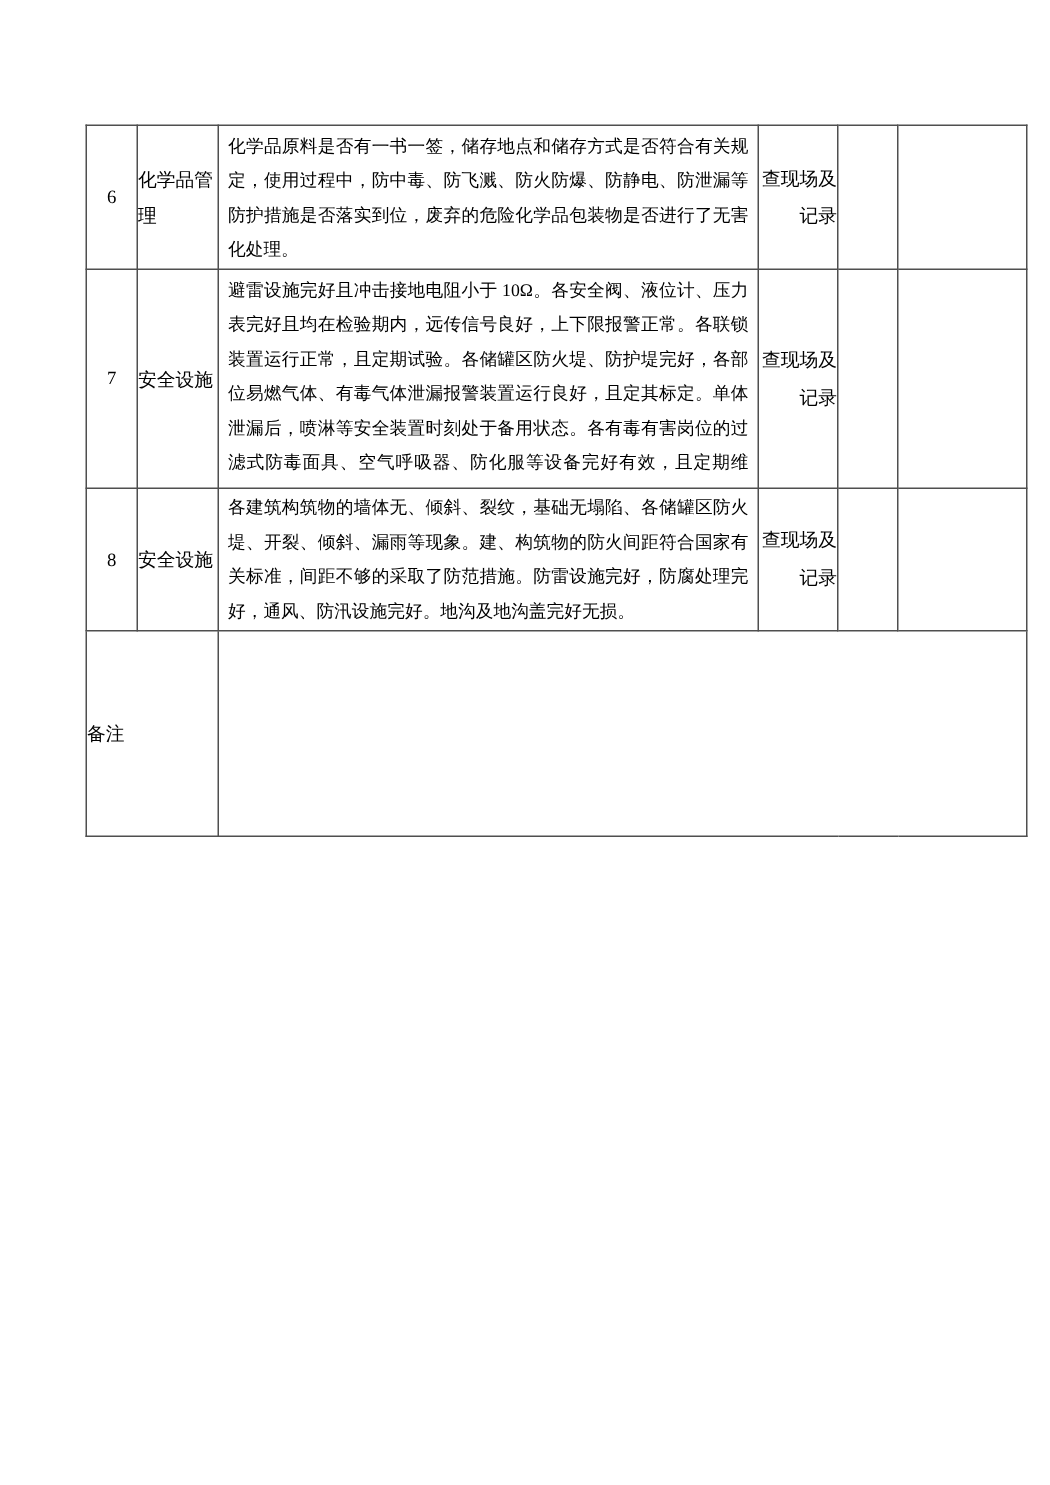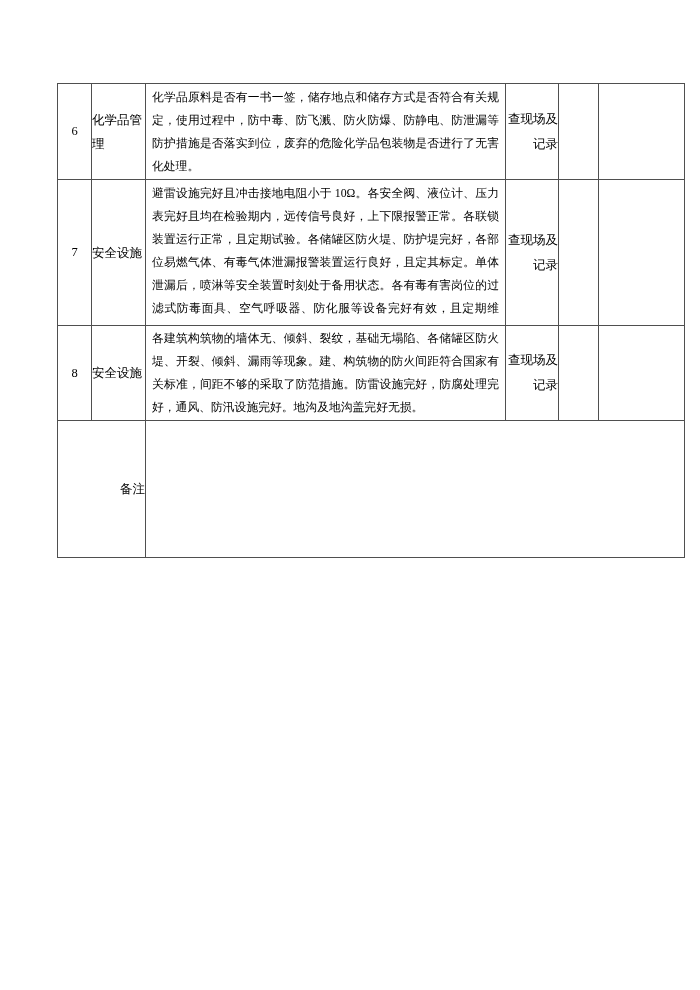--- a/index.html
+++ b/index.html
@@ -67,21 +67,21 @@
     padding: 0 4px;
   }
   td.cell-blank {
     background: #ffffff;
   }
   tr.row-6 td { height: 95px; }
   tr.row-7 td { height: 145px; }
   tr.row-8 td { height: 94px; }
   tr.row-remarks td { height: 136px; }
   td.remarks-label {
-    text-align: right;
+    text-align: left;
     font-size: 13px;
   }
   td.remarks-content {
     vertical-align: top;
     text-align: left;
     padding: 4px 6px;
     font-size: 12px;
   }
 </style>
 </head>

